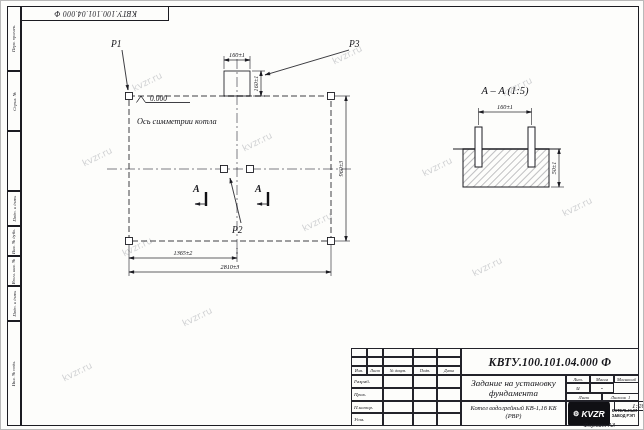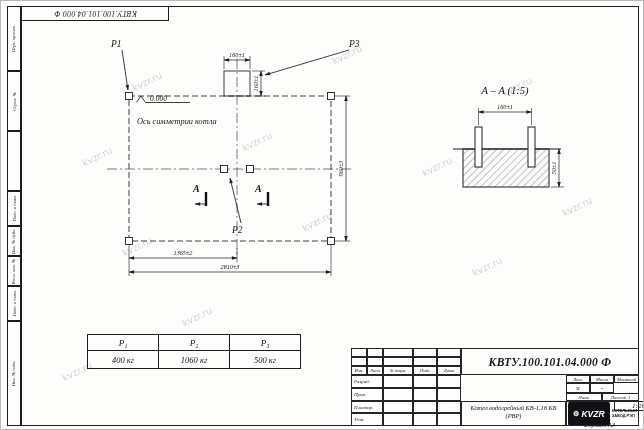--- a/index.html
+++ b/index.html
@@ -182,34 +182,20 @@
 
       <line class="ext" x1="550" y1="186" x2="563" y2="186"></line>
       <line class="diml" x1="558" y1="148" x2="558" y2="186" marker-start="url(#arr)" marker-end="url(#arr)"></line>
       <text class="t-dim" x="554.5" y="167" text-anchor="middle" transform="rotate(-90 554.5 167)">50±1</text>
     </g>
   </svg>
 
   <div class="notes">
   </div>
 
-  <table class="loads">
-    <tbody>
-        <tr>
-      <td>P₁</td>
-      <td>P₂</td>
-      <td>P₃</td>
-    </tr>
-    <tr class="vals">
-      <td>400 кг</td>
-      <td>1060 кг</td>
-      <td>500 кг</td>
-    </tr>
-  </tbody>
-    </table>
 
   <div class="tb">
 
     <div class="tc" style="left:0;top:0;width:16px;height:9px"></div>
     <div class="tc" style="left:16px;top:0;width:16px;height:9px"></div>
     <div class="tc" style="left:32px;top:0;width:30px;height:9px"></div>
     <div class="tc" style="left:62px;top:0;width:24px;height:9px"></div>
     <div class="tc" style="left:86px;top:0;width:24px;height:9px"></div>
     <div class="tc" style="left:0;top:9px;width:16px;height:9px"></div>
     <div class="tc" style="left:16px;top:9px;width:16px;height:9px"></div>
@@ -235,20 +221,21 @@
     <div class="tc" style="left:32px;top:53px;width:30px;height:12px"></div>
     <div class="tc" style="left:62px;top:53px;width:24px;height:12px"></div>
     <div class="tc" style="left:86px;top:53px;width:24px;height:12px"></div>
     <div class="tc role" style="left:0;top:65px;width:32px;height:13px">Утв.</div>
     <div class="tc" style="left:32px;top:65px;width:30px;height:13px"></div>
     <div class="tc" style="left:62px;top:65px;width:24px;height:13px"></div>
     <div class="tc" style="left:86px;top:65px;width:24px;height:13px"></div>
 
     <div class="tc doc" style="left:110px;top:0;width:178px;height:27px">КВТУ.100.101.04.000 Ф</div>
 
+    <div class="tc ttl" style="left:110px;top:27px;width:105px;height:26px">Задание на установку фундамента</div>
 
     <div class="tc prod" style="left:110px;top:53px;width:105px;height:25px">Котел водогрейный КВ-1,16 КБ (РВР)</div>
 
     <div class="tc f45" style="left:215px;top:27px;width:24px;height:8px">Лит.</div>
     <div class="tc f45" style="left:239px;top:27px;width:24px;height:8px">Масса</div>
     <div class="tc f45" style="left:263px;top:27px;width:25px;height:8px">Масштаб</div>
     <div class="tc f7" style="left:215px;top:35px;width:24px;height:10px">и</div>
     <div class="tc f7" style="left:239px;top:35px;width:24px;height:10px">-</div>
     <div class="tc f7" style="left:263px;top:53px;width:49px;height:10px">1:20</div>
 

